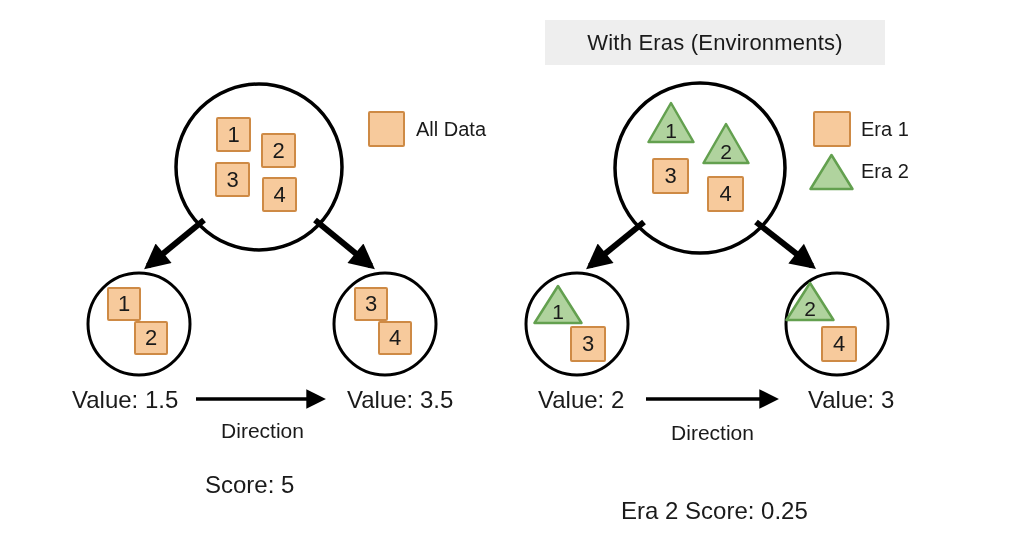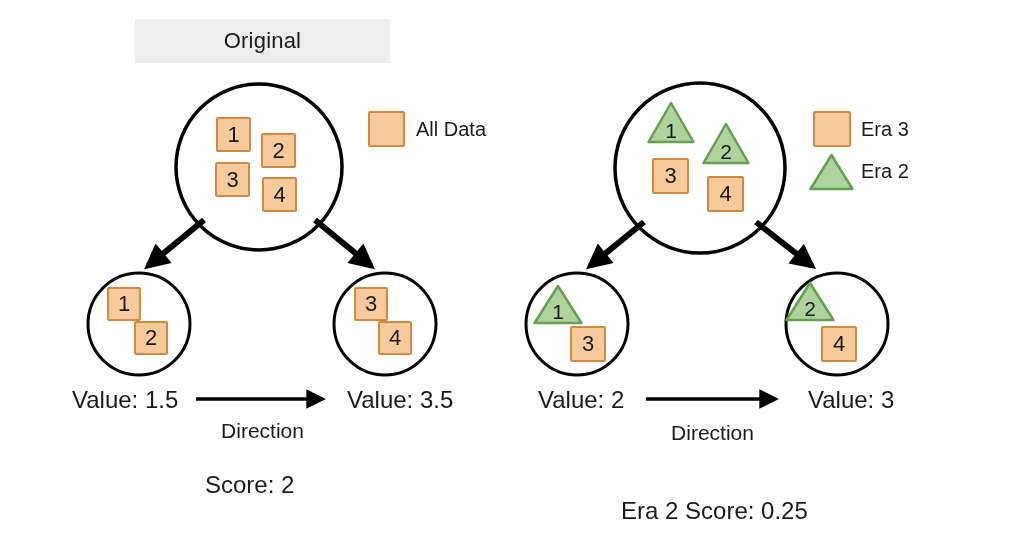--- a/index.html
+++ b/index.html
@@ -64,23 +64,20 @@
 
     <line class="thick" x1="204" y1="220" x2="148" y2="266" marker-end="url(#ah-big)"></line>
     <line class="thick" x1="315" y1="220" x2="371" y2="266" marker-end="url(#ah-big)"></line>
     <line class="thick" x1="644" y1="222" x2="590" y2="266" marker-end="url(#ah-big)"></line>
     <line class="thick" x1="756" y1="222" x2="812" y2="266" marker-end="url(#ah-big)"></line>
 
     <line class="dir" x1="196" y1="399" x2="322" y2="399" marker-end="url(#ah-dir)"></line>
     <line class="dir" x1="646" y1="399" x2="775" y2="399" marker-end="url(#ah-dir)"></line>
   </svg>
 
-  <div class="title-box" style="left:135px;top:19px;width:255px;height:44px">
-    <span>Original</span>
-  </div>
 
   <div class="sq" style="left:216px;top:117px;width:35px;height:35px">
     <span>1</span>
     </div>
   <div class="sq" style="left:261px;top:133px;width:35px;height:35px">
     <span>2</span>
     </div>
   <div class="sq" style="left:215px;top:162px;width:35px;height:35px">
     <span>3</span>
     </div>
@@ -101,22 +98,25 @@
   <div class="sq" style="left:354px;top:287px;width:34px;height:34px">
     <span>3</span>
     </div>
   <div class="sq" style="left:378px;top:321px;width:34px;height:34px">
     <span>4</span>
     </div>
 
   <div class="label" style="left:72px;top:386px">Value: 1.5</div>
   <div class="dir-label" style="left:200px;top:403px;width:125px">Direction</div>
   <div class="label" style="left:347px;top:386px">Value: 3.5</div>
-  <div class="label" style="left:205px;top:471px">Score: 2</div>
+  <div class="label" style="left:205px;top:471px">Score: 5</div>
 
+  <div class="title-box" style="left:545px;top:20px;width:340px;height:45px">
+    <span>With Eras (Environments)</span>
+  </div>
 
   <div class="tri" style="left:646px;top:101px;width:50px;height:43px">
     <svg viewBox="0 0 50 43">
         <polygon points="25,2 47.5,41 2.5,41"></polygon>
       </svg>
     <span class="tri-num">1</span>
   </div>
   <div class="tri" style="left:701px;top:122px;width:50px;height:43px">
     <svg viewBox="0 0 50 43">
         <polygon points="25,2 47.5,41 2.5,41"></polygon>
@@ -124,21 +124,21 @@
     <span class="tri-num">2</span>
   </div>
   <div class="sq" style="left:652px;top:158px;width:37px;height:36px">
     <span>3</span>
     </div>
   <div class="sq" style="left:707px;top:176px;width:37px;height:36px">
     <span>4</span>
     </div>
 
   <div class="sq" style="left:813px;top:111px;width:38px;height:36px"></div>
-  <div class="legend-label" style="left:861px;top:118px">Era 3</div>
+  <div class="legend-label" style="left:861px;top:118px">Era 1</div>
   <div class="tri" style="left:808px;top:153px;width:47px;height:38px">
     <svg viewBox="0 0 47 38">
         <polygon points="23.5,2 44.5,36 2.5,36"></polygon>
       </svg>
   </div>
   <div class="legend-label" style="left:861px;top:160px">Era 2</div>
 
   <div class="tri" style="left:532px;top:284px;width:52px;height:41px">
     <svg viewBox="0 0 52 41">
         <polygon points="26,2 49.5,39 2.5,39"></polygon>

